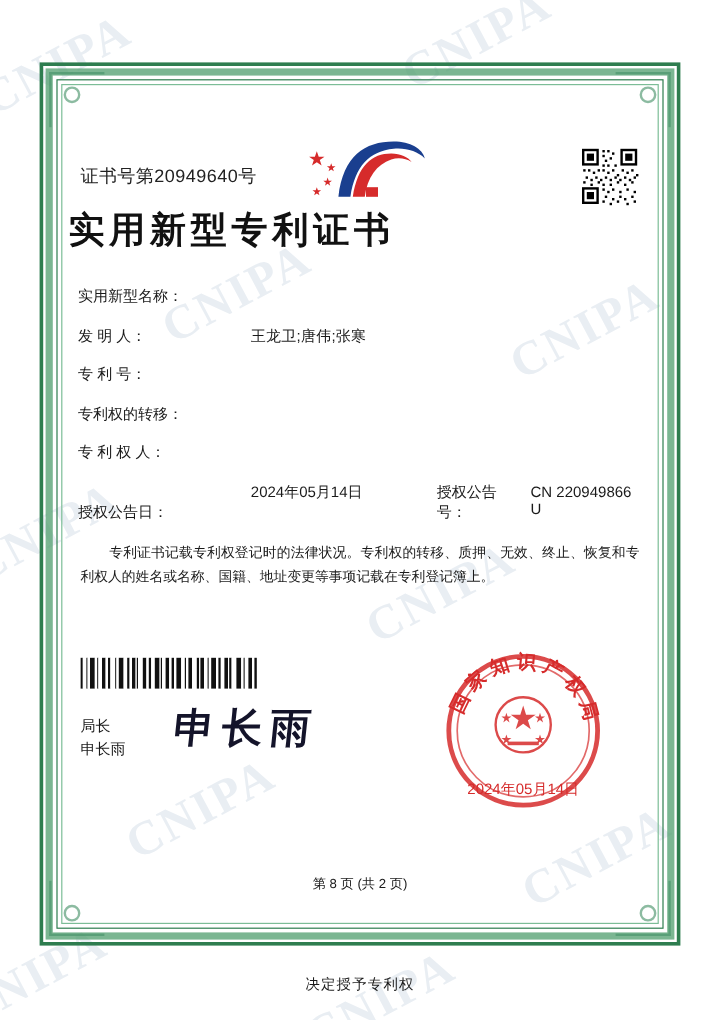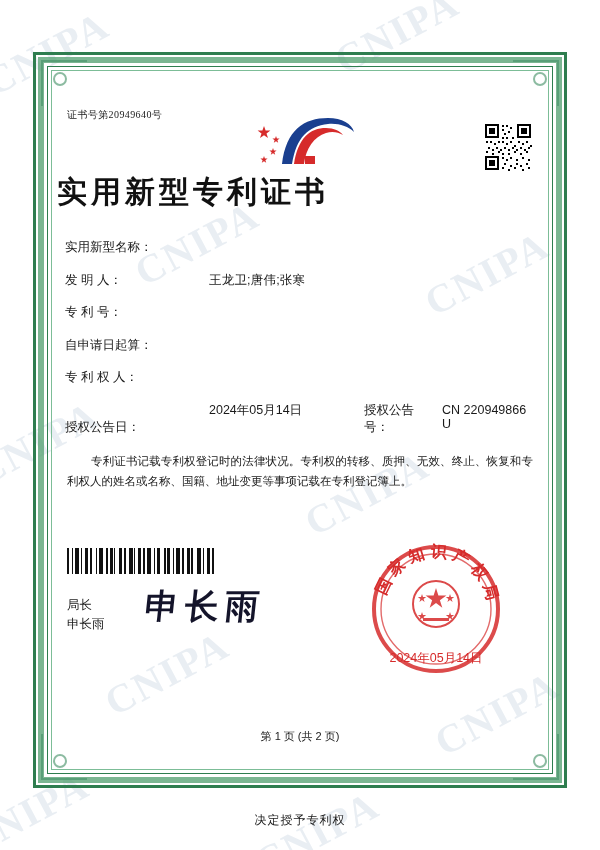--- a/index.html
+++ b/index.html
@@ -113,24 +113,24 @@
   }
 
   
   .head {
     position: relative;
     height: 84px;
   }
   .cert-no {
     position: absolute;
     left: 10px;
-    top: 32px;
-    font-size: 10px;
+    top: 62px;
+    font-size: 15px;
     color: #222;
-    font-family: Liberation Serif, serif;
+    font-family: Liberation Sans, sans-serif;
     letter-spacing: .4px;
   }
   .logo {
     position: absolute;
     left: 50%;
     transform: translateX(-50%);
     top: 36px;
     width: 116px;
     height: 58px;
   }
@@ -407,21 +407,21 @@
       <div class="row">
         <div class="lbl">发  明  人：</div>
         <div class="val">王龙卫;唐伟;张寒</div>
       </div>
 
       <div class="row">
         <div class="lbl">专  利  号：</div>
       </div>
 
       <div class="row">
-        <div class="lbl">自申请日起算：</div>
+        <div class="lbl">专利权的转移：</div>
       </div>
 
       <div class="row">
         <div class="lbl">专 利 权 人：</div>
       </div>
 
 
       <div class="row">
         <div class="lbl">授权公告日：</div>
         <div class="inline-group">
@@ -527,19 +527,19 @@
             <polygon points="85,74 86,77 89.2,77 86.6,78.9 87.6,82 85,80.1 82.4,82 83.4,78.9 80.8,77 84,77" fill="#d62b2b"></polygon>
             <rect x="58" y="80" width="26" height="3" fill="#d62b2b"></rect>
           </g>
           <text font-family="Liberation Serif, serif" font-size="16" font-weight="bold" fill="#d62b2b" letter-spacing="5">
             <textPath href="#arcTop" startOffset="8%">国家知识产权局</textPath>
           </text>
           <text x="71" y="124" text-anchor="middle" font-family="Liberation Sans, sans-serif" font-size="12.5" fill="#d62b2b">2024年05月14日</text>
         </svg>
       </div>
 
-      <div class="page-no">第 1 页 (共 2 页)</div>
+      <div class="page-no">第 8 页 (共 2 页)</div>
     </div>
 
   </div>
 </div>
 
 <div class="footnote">决定授予专利权</div>
 
 </body></html>

